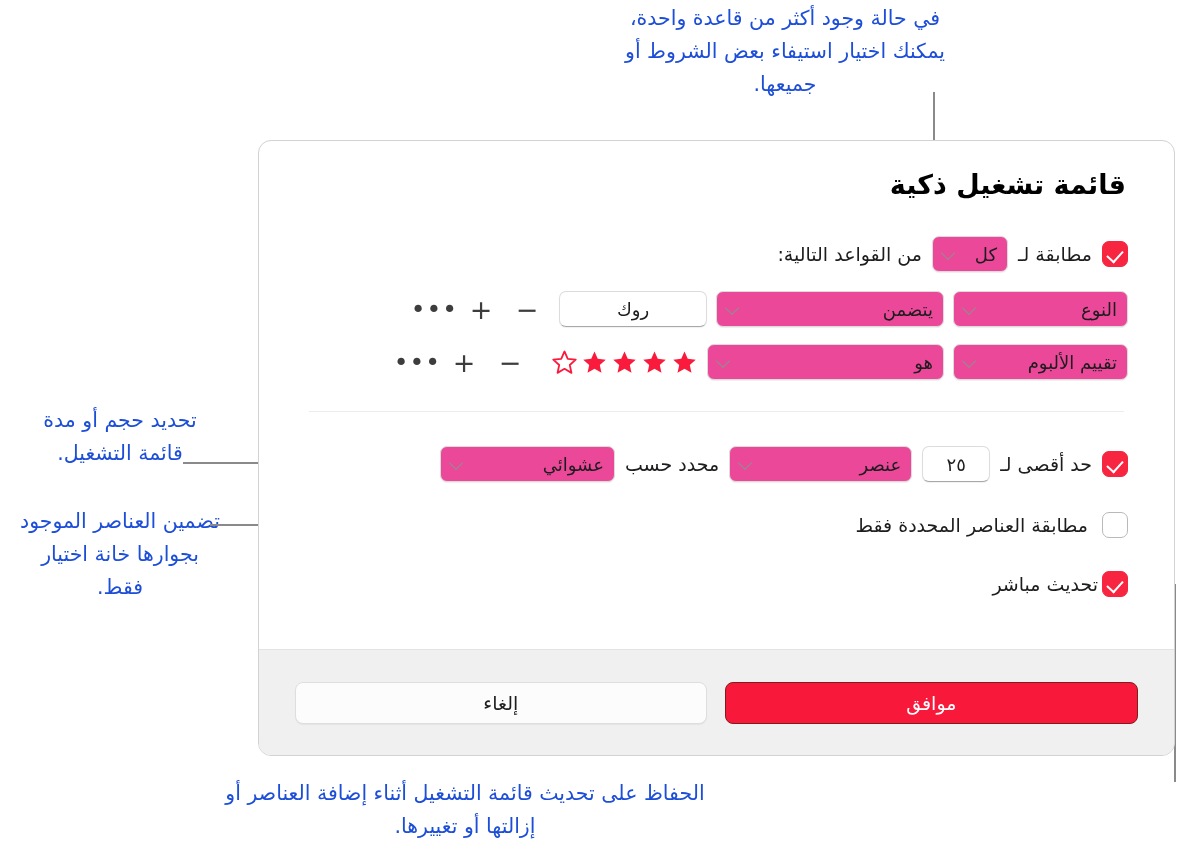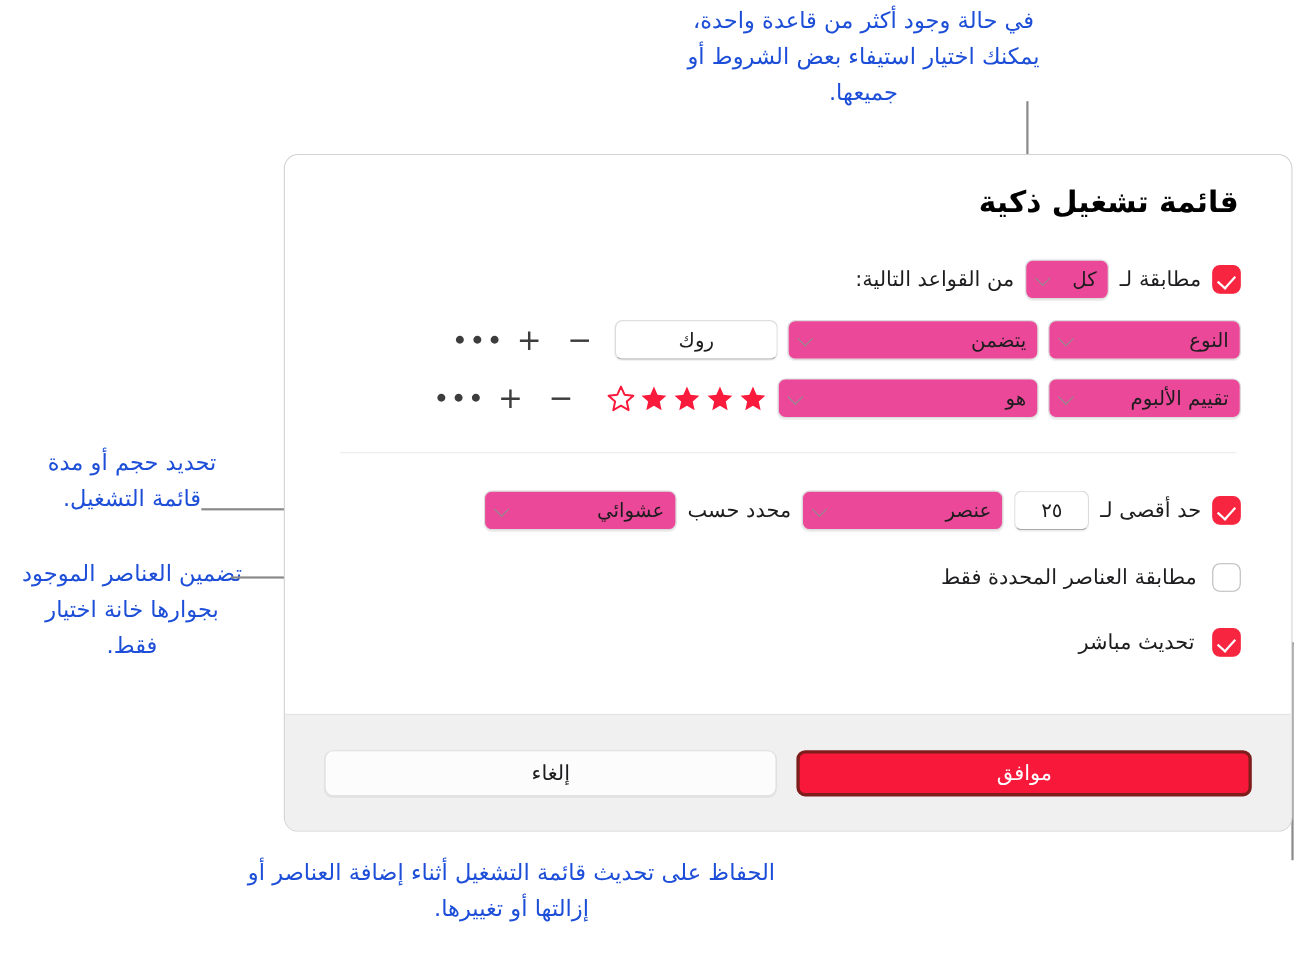--- a/index.html
+++ b/index.html
@@ -251,21 +251,21 @@
     font-size: 19px;
     display: flex;
     align-items: center;
     justify-content: center;
     box-sizing: border-box;
   }
   #btn-ok {
     width: 430px;
     background: #f7183a;
     color: #ffffff;
-    border: 3px solid #7f1d1d;
+    border: 1px solid #7f1d1d;
   }
   #btn-cancel {
     width: 428px;
     background: #fcfcfc;
     color: #1d1d1f;
     border: 1px solid #dedede;
     box-shadow: 0 1px 1px rgba(0,0,0,0.05);
   }
 </style>
 </head>
@@ -373,21 +373,21 @@
         <span class="sel-value">عشوائي</span>
         <span class="chev"></span>
       </div>
     </div>
 
     <div class="row" style="top:371px; gap:14px;">
       <div class="checkbox unchecked"></div>
       <span class="label-text">مطابقة العناصر المحددة فقط</span>
     </div>
 
-    <div class="row" style="top:430px; gap:16px;">
+    <div class="row" style="top:430px; gap:4px;">
       <div class="checkbox checked"></div>
       <span class="label-text">تحديث مباشر</span>
     </div>
 
   </div>
 
   <div id="dialog-footer">
     <div class="btn" id="btn-ok">موافق</div>
     <div class="btn" id="btn-cancel">إلغاء</div>
   </div>

